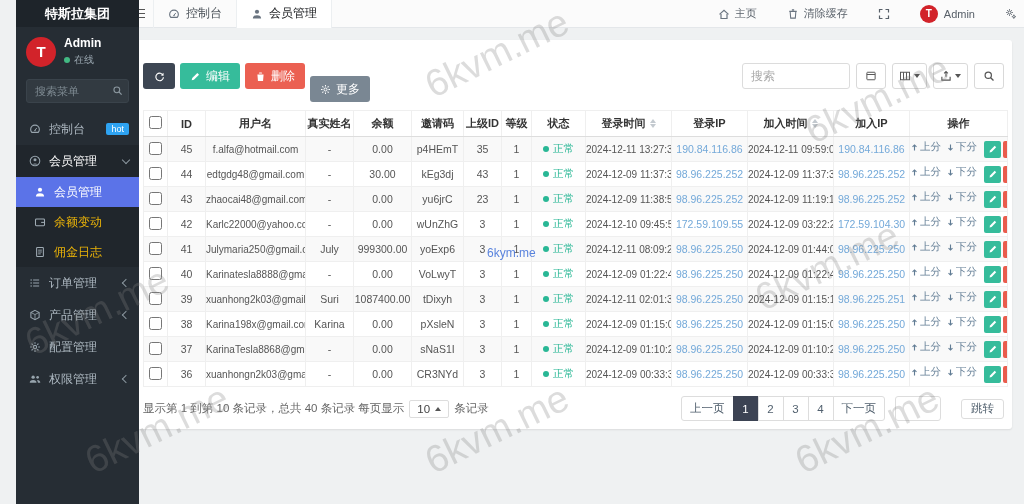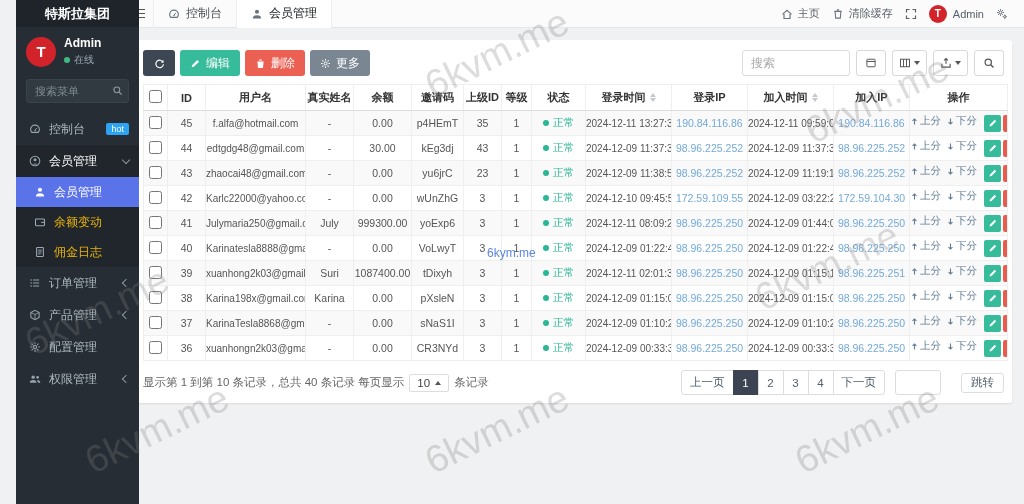--- a/index.html
+++ b/index.html
@@ -43,38 +43,38 @@
   .sub-item.active .icn { color:#fff; }
 
   
   .main { margin-left:123px; height:100%; }
   .topbar { height:28px; background:#fbfbfb; border-bottom:1px solid #e4e7ea; display:flex; align-items:center; }
   .hamburger { width:30px; height:28px; display:flex; flex-direction:column; justify-content:center; align-items:center; gap:2.5px; cursor:pointer; }
   .hamburger i { width:13px; height:1.6px; background:#555; display:block; }
   .top-tab { display:flex; align-items:center; gap:6px; height:28px; padding:0 14px; font-size:12px; color:#495057; cursor:pointer; border-left:1px solid #eceff1; }
   .top-tab .icn { color:#6a7480; }
   .top-tab.active { background:#fff; color:#16181b; border-right:1px solid #eceff1; }
-  .topbar-right { margin-left:auto; display:flex; align-items:center; gap:12px; padding-right:16px; color:#586069; font-size:11px; }
+  .topbar-right { margin-left:auto; display:flex; align-items:center; gap:30px; padding-right:7px; color:#586069; font-size:11px; }
   .top-link { display:flex; align-items:center; gap:5px; color:#586069; cursor:pointer; }
   .top-link .icn { color:#6a7480; }
   .avatar-sm { width:18px; height:18px; border-radius:50%; background:#d2232a; color:#fff; font-size:10px; font-weight:bold;
     display:flex; align-items:center; justify-content:center; }
   .admin-chip { display:flex; align-items:center; gap:6px; cursor:pointer; }
 
   
   .content { height:476px; padding:12px; }
   .card { background:#fff; border-radius:3px; box-shadow:0 1px 2px rgba(0,0,0,.09); padding:8px; }
   .card-toolbar { display:flex; align-items:center; margin:2px 0 8px 0; }
   .tb-btn { height:26px; border:none; border-radius:3px; color:#fff; font-size:12px; display:inline-flex;
     align-items:center; gap:5px; padding:0 10px; margin-right:5px; cursor:pointer; font-family:inherit; }
   .tb-btn .icn svg { width:11px; height:11px; }
   .btn-dark { background:#3d4653; width:32px; justify-content:center; padding:0; }
   .btn-green { background:#36bc9b; }
   .btn-red { background:#eb6052; }
-  .btn-gray { background:#7a8793; }
+  .btn-gray { background:#7a8793;margin-top:26px; }
   .toolbar-right { margin-left:auto; display:flex; align-items:center; }
   .search-input { width:108px; height:26px; border:1px solid #dcdcdc; border-radius:3px; padding:0 8px; font-size:12px;
     color:#444; outline:none; font-family:inherit; }
   .search-input::placeholder { color:#aaa; }
   .ico-btn { height:26px; min-width:30px; background:#fff; border:1px solid #d9d9d9; border-radius:3px; margin-left:6px;
     display:inline-flex; align-items:center; justify-content:center; gap:3px; color:#555; cursor:pointer; padding:0 6px; }
   .caret-dn { width:0; height:0; border-left:3.5px solid transparent; border-right:3.5px solid transparent; border-top:4px solid #555; display:inline-block; }
 
   
   table { width:100%; border-collapse:collapse; table-layout:fixed; }

